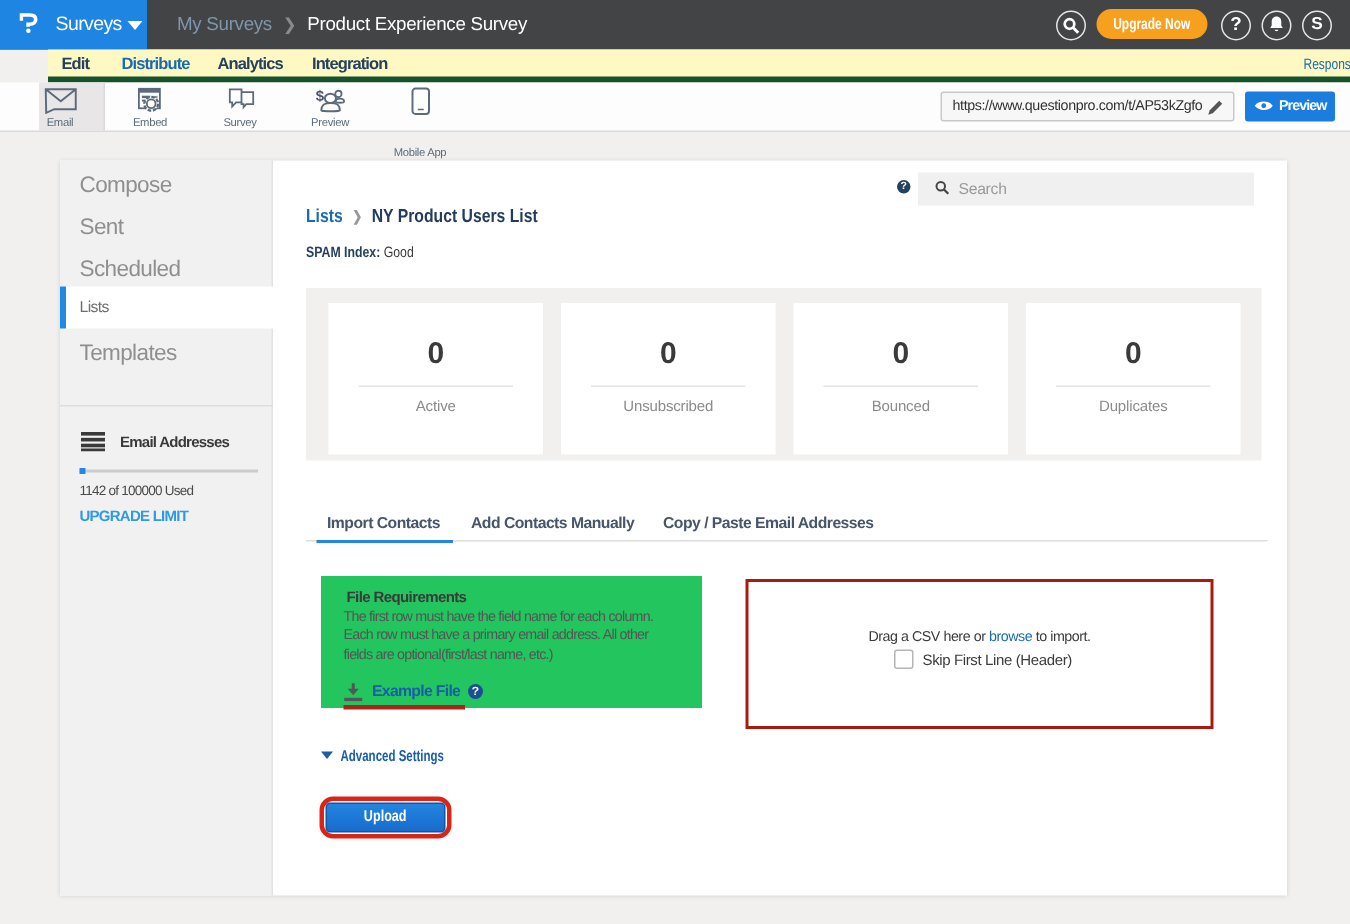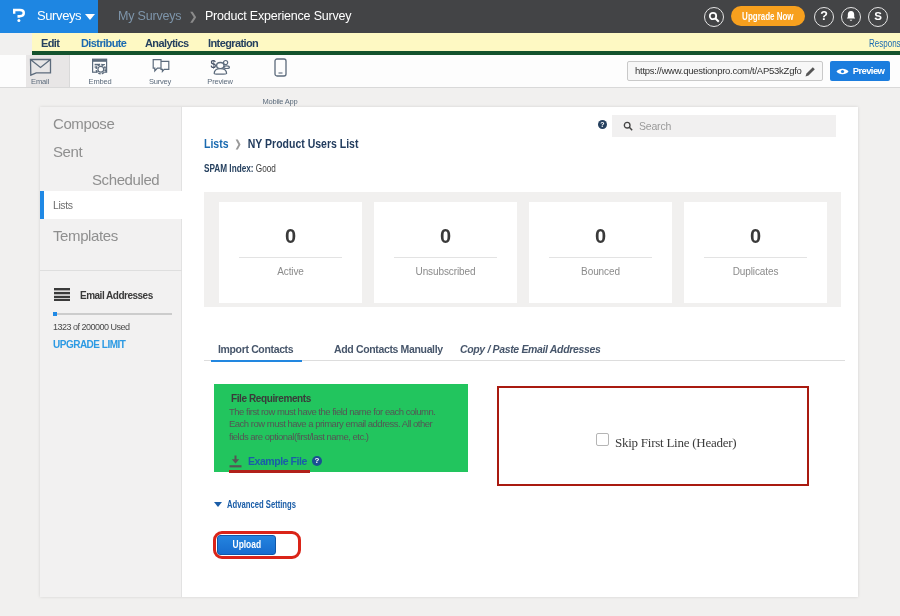--- a/index.html
+++ b/index.html
@@ -68,28 +68,28 @@
 #filereq h4 { position:absolute; left:17px; top:9px; font-size:10px; letter-spacing:-0.4px; color:#3a3a3a; }
 #filereq p { position:absolute; left:15px; top:22px; width:240px; font-size:9.5px; letter-spacing:-0.5px; color:#555; line-height:12.4px; white-space:nowrap; }
 #exfile { position:absolute; left:174px; top:345px; width:170px; height:22px; }
 #exfile .txt { position:absolute; left:34px; top:3px; font-size:10.5px; font-weight:bold; letter-spacing:-0.45px; color:#1a5da8; white-space:nowrap; }
 #redline1 { position:absolute; left:189px; top:363px; width:81px; height:3px; background:#b1201a; }
 
 #dropzone { position:absolute; left:457px; top:279px; width:312px; height:100px; background:#fff; border:2.5px solid #a91a10; }
 #dragtext { position:absolute; left:0; top:31px; width:100%; text-align:center; font-size:9.5px; letter-spacing:-0.3px; color:#3c3c3c; }
 #dragtext .blue { color:#1a6ab0; }
 #checkbox { position:absolute; left:97px; top:45px; width:13px; height:13px; border:1px solid #b5b5b5; border-radius:2px; background:#fff; }
-#skipline { position:absolute; left:116px; top:47px; font-size:13px; letter-spacing:-0.25px; color:#3c3c3c;font-family:Liberation Serif, serif; }
+#skipline { position:absolute; left:116px; top:47px; font-size:10px; letter-spacing:-0.25px; color:#3c3c3c; }
 
 #advset { position:absolute; left:174px; top:391px; font-size:10.5px; font-weight:bold; color:#1a5da8; white-space:nowrap; }
 #advset .t2 { display:inline-block; transform:scaleX(0.73); transform-origin:0 50%; }
 #advset .tri { display:inline-block; width:0; height:0; border-left:4px solid transparent; border-right:4px solid transparent; border-top:5px solid #1a5da8; margin-right:5px; vertical-align:1px; }
 
 #uplann { position:absolute; left:173px; top:424px; width:88px; height:28px; border:3px solid #da2418; border-radius:9px; }
-#upload { position:absolute; left:177px; top:428px; width:59px; height:20px; background:linear-gradient(#2484df,#176cce); border:1px solid #1057a8; border-radius:3px; color:#fff; font-size:10.5px; font-weight:bold; text-align:center; line-height:17px; }
+#upload { position:absolute; left:177px; top:428px; width:80px; height:20px; background:linear-gradient(#2484df,#176cce); border:1px solid #1057a8; border-radius:3px; color:#fff; font-size:10.5px; font-weight:bold; text-align:center; line-height:17px; }
 #upload span { display:inline-block; transform:scaleX(0.8); transform-origin:center; }
 </style>
 </head>
 <body>
 
 <div id="topbar">
   <div id="crumb">My Surveys <span class="gt">❯</span> <span class="white">Product Experience Survey</span></div>
   <div id="logoblk">
     <svg width="13" height="16" viewBox="0 0 13 16" style="position:absolute;left:13px;top:7px">
       <path d="M1.2 6.8 V3 H7 C9.7 3 10.8 4.4 10.8 6 C10.8 7.8 9.3 9.2 6.9 9.2 L5.7 9.2 V10.8" fill="none" stroke="#fff" stroke-width="2.4"></path>
@@ -173,39 +173,39 @@
   <div id="preview"><svg width="13" height="9" viewBox="0 0 13 9" style="vertical-align:-1.5px; margin-right:4px;">
         <path d="M0.5 4.5 C3 0.8 10 0.8 12.5 4.5 C10 8.2 3 8.2 0.5 4.5 Z" fill="#fff"></path>
         <circle cx="6.5" cy="4.5" r="1.6" fill="#1b7dde"></circle>
       </svg>Preview</div>
 </div>
 
 <div id="card">
   <div id="sidebar">
     <span class="sbitem" style="top:8px;">Compose</span>
     <span class="sbitem" style="top:36px;">Sent</span>
-    <span class="sbitem" style="top:64px;margin-left:39px;">Scheduled</span>
+    <span class="sbitem" style="top:64px;">Scheduled</span>
     <div id="sbActive">
         <span>Lists</span>
       </div>
     <span class="sbitem" style="top:120px;">Templates</span>
     <div id="sbdivider"></div>
     <svg width="16" height="13" viewBox="0 0 16 13" style="position:absolute;left:14px;top:181px;">
         <g fill="#3a3a3a">
           <rect x="0" y="0" width="16" height="2.4"></rect>
           <rect x="0" y="3.9" width="16" height="2.4"></rect>
           <rect x="0" y="7.8" width="16" height="2.4"></rect>
           <rect x="0" y="11" width="16" height="2"></rect>
         </g>
       </svg>
     <span id="emailadr">Email Addresses</span>
     <div id="progress">
         <i></i>
       </div>
-    <span id="used">1323 of 200000 Used</span>
+    <span id="used">1142 of 100000 Used</span>
     <span id="uplimit">UPGRADE LIMIT</span>
   </div>
 
   <div id="qmark">?</div>
   <div id="searchbox"><svg width="10" height="10" viewBox="0 0 12 12" style="vertical-align:-1px; margin:0 6px 0 11px;">
         <circle cx="5" cy="5" r="3.4" fill="none" stroke="#444" stroke-width="1.6"></circle>
         <line x1="7.6" y1="7.6" x2="11" y2="11" stroke="#444" stroke-width="1.8"></line>
       </svg>Search</div>
 
   <div id="breadcrumb"><span class="blue">Lists</span> <span class="sep">❯</span> NY Product Users List</div>
@@ -229,41 +229,42 @@
       </div>
     <div class="statcard" style="left:480px;">
         <div class="num">0</div>
         <div class="rule"></div>
         <div class="lab">Duplicates</div>
       </div>
   </div>
 
   <div id="tabs">
     <span class="tab" style="left:14px;">Import Contacts</span>
-    <span class="tab" style="left:110px;margin-left:20px;">Add Contacts Manually</span>
-    <span class="tab" style="left:256px;font-style:italic;">Copy / Paste Email Addresses</span>
+    <span class="tab" style="left:110px;">Add Contacts Manually</span>
+    <span class="tab" style="left:238px;">Copy / Paste Email Addresses</span>
     <div id="tabul"></div>
   </div>
 
   <div id="filereq">
     <h4>File Requirements</h4>
     <p>The first row must have the field name for each column.<br>Each row must have a primary email address. All other<br>fields are optional(first/last name, etc.)</p>
   </div>
   <div id="exfile">
     <svg width="13" height="13" viewBox="0 0 13 13" style="position:absolute;left:15px;top:3px;">
         <path d="M6.5 0.5 L6.5 7" stroke="#555" stroke-width="2" fill="none"></path>
         <path d="M2.8 4.2 L6.5 8.5 L10.2 4.2 L7.8 4.2 L7.8 4.2 L5.2 4.2 Z" fill="#555"></path>
         <rect x="0.5" y="10.2" width="12" height="2.2" fill="#555"></rect>
       </svg>
     <span class="txt">Example File</span>
     <span style="position:absolute; left:98px; top:4px; width:10px; height:10px; background:#1a4f93; border-radius:50%; color:#fff; font-size:8px; font-weight:bold; text-align:center; line-height:10px;">?</span>
   </div>
   <div id="redline1"></div>
 
   <div id="dropzone">
+    <div id="dragtext">Drag a CSV here or <span class="blue">browse</span> to import.</div>
     <div id="checkbox"></div>
     <div id="skipline">Skip First Line (Header)</div>
   </div>
 
   <div id="advset"><span class="tri"></span><span class="t2">Advanced Settings</span></div>
 
   <div id="uplann"></div>
   <div id="upload"><span>Upload</span></div>
 </div>
 

